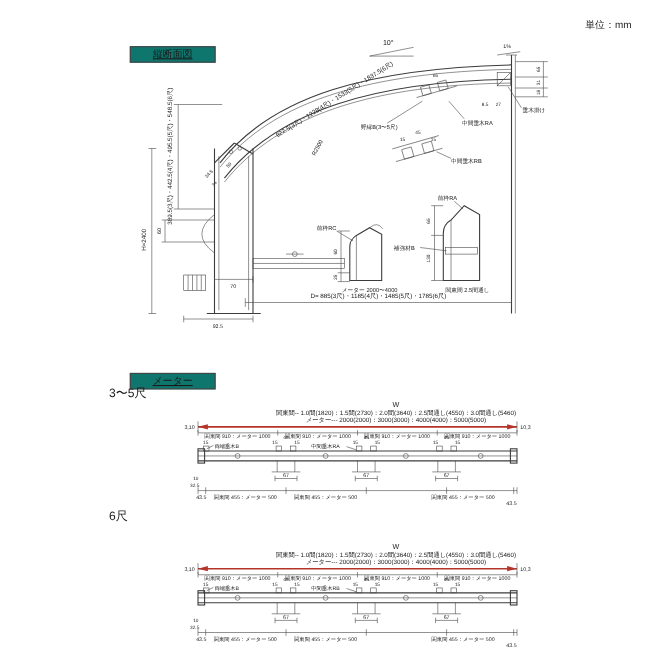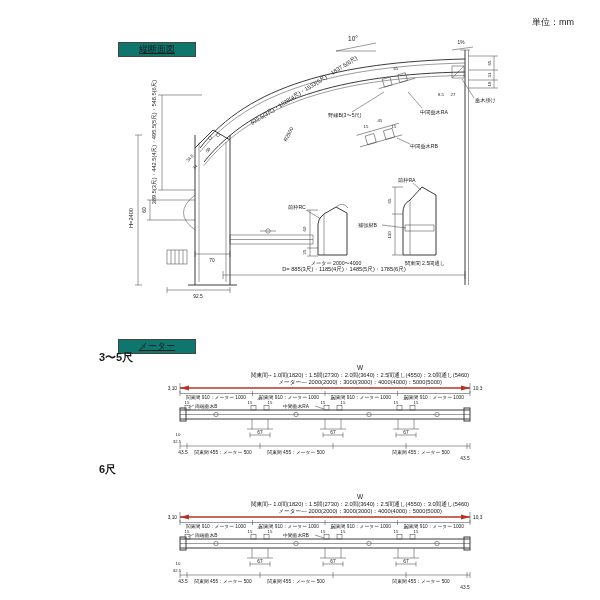--- a/index.html
+++ b/index.html
@@ -4,21 +4,21 @@
 <style>
   html,body{margin:0;padding:0;background:#e8e8e8;}
   .page{position:relative;width:600px;height:600px;background:#ffffff;
         font-family:"Liberation Sans",sans-serif;color:#1a1a1a;overflow:hidden;}
   .hdr-title{position:absolute;left:96px;top:6px;font-size:12.5px;font-weight:bold;letter-spacing:.3px;}
   .hdr-unit{position:absolute;right:26px;top:16px;font-size:9px;}
   .sec-box{position:absolute;border:1px solid #444;font-size:9px;text-align:center;
            line-height:13px;width:76px;height:13px;background:#0f766e;text-decoration:underline;}
   #vs-box{left:118px;top:42px;}
   #cs-box{left:118px;top:339px;}
-  .sub{position:absolute;font-size:11px;font-weight:bold;}
+  .sub{position:absolute;font-size:11px;font-weight:normal;}
   #sub1{left:99px;top:350px;}
   #sub2{left:99px;top:462px;}
   svg{position:absolute;}
   svg text{font-family:"Liberation Sans",sans-serif;fill:#1a1a1a;}
   .ln{stroke:#3c3c3c;stroke-width:1;fill:none;}
   .tn{stroke:#4a4a4a;stroke-width:.55;fill:none;}
   .t4{font-size:4.3px;}.t45{font-size:4.8px;}.t5{font-size:5.2px;}
   .t55{font-size:5.7px;}.t6{font-size:6.5px;}
   .mid{text-anchor:middle;}.st{text-anchor:start;}.en{text-anchor:end;}
 </style>

